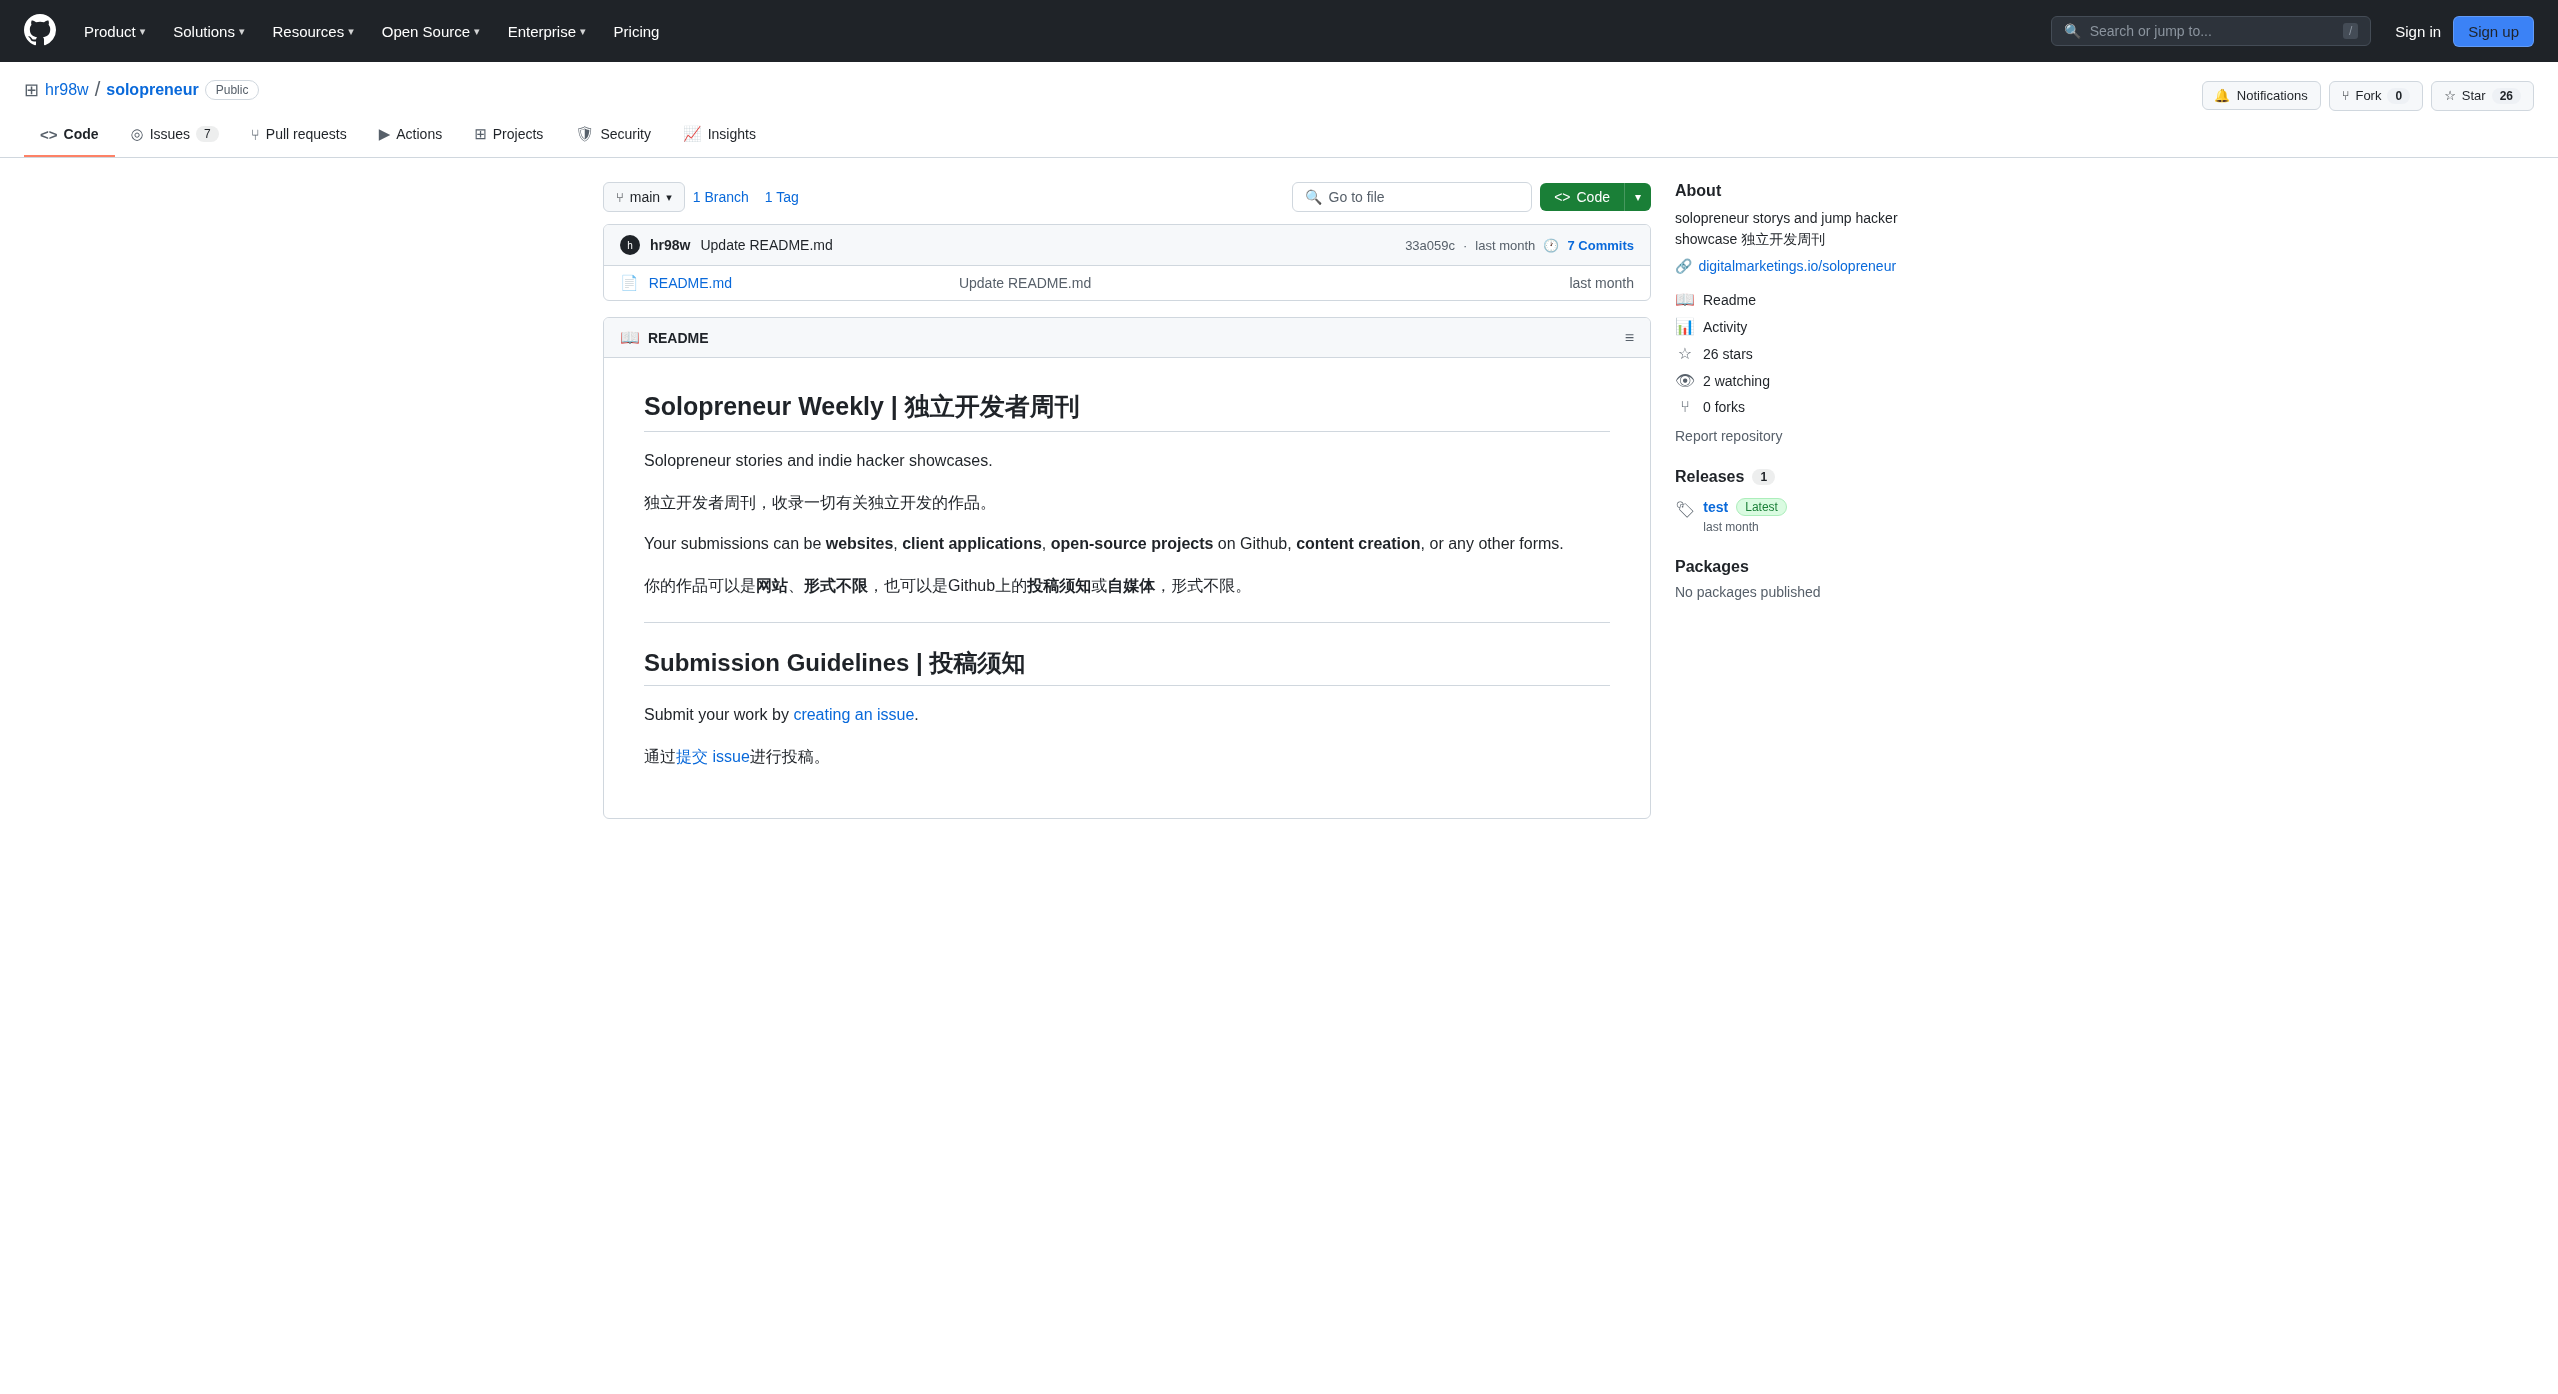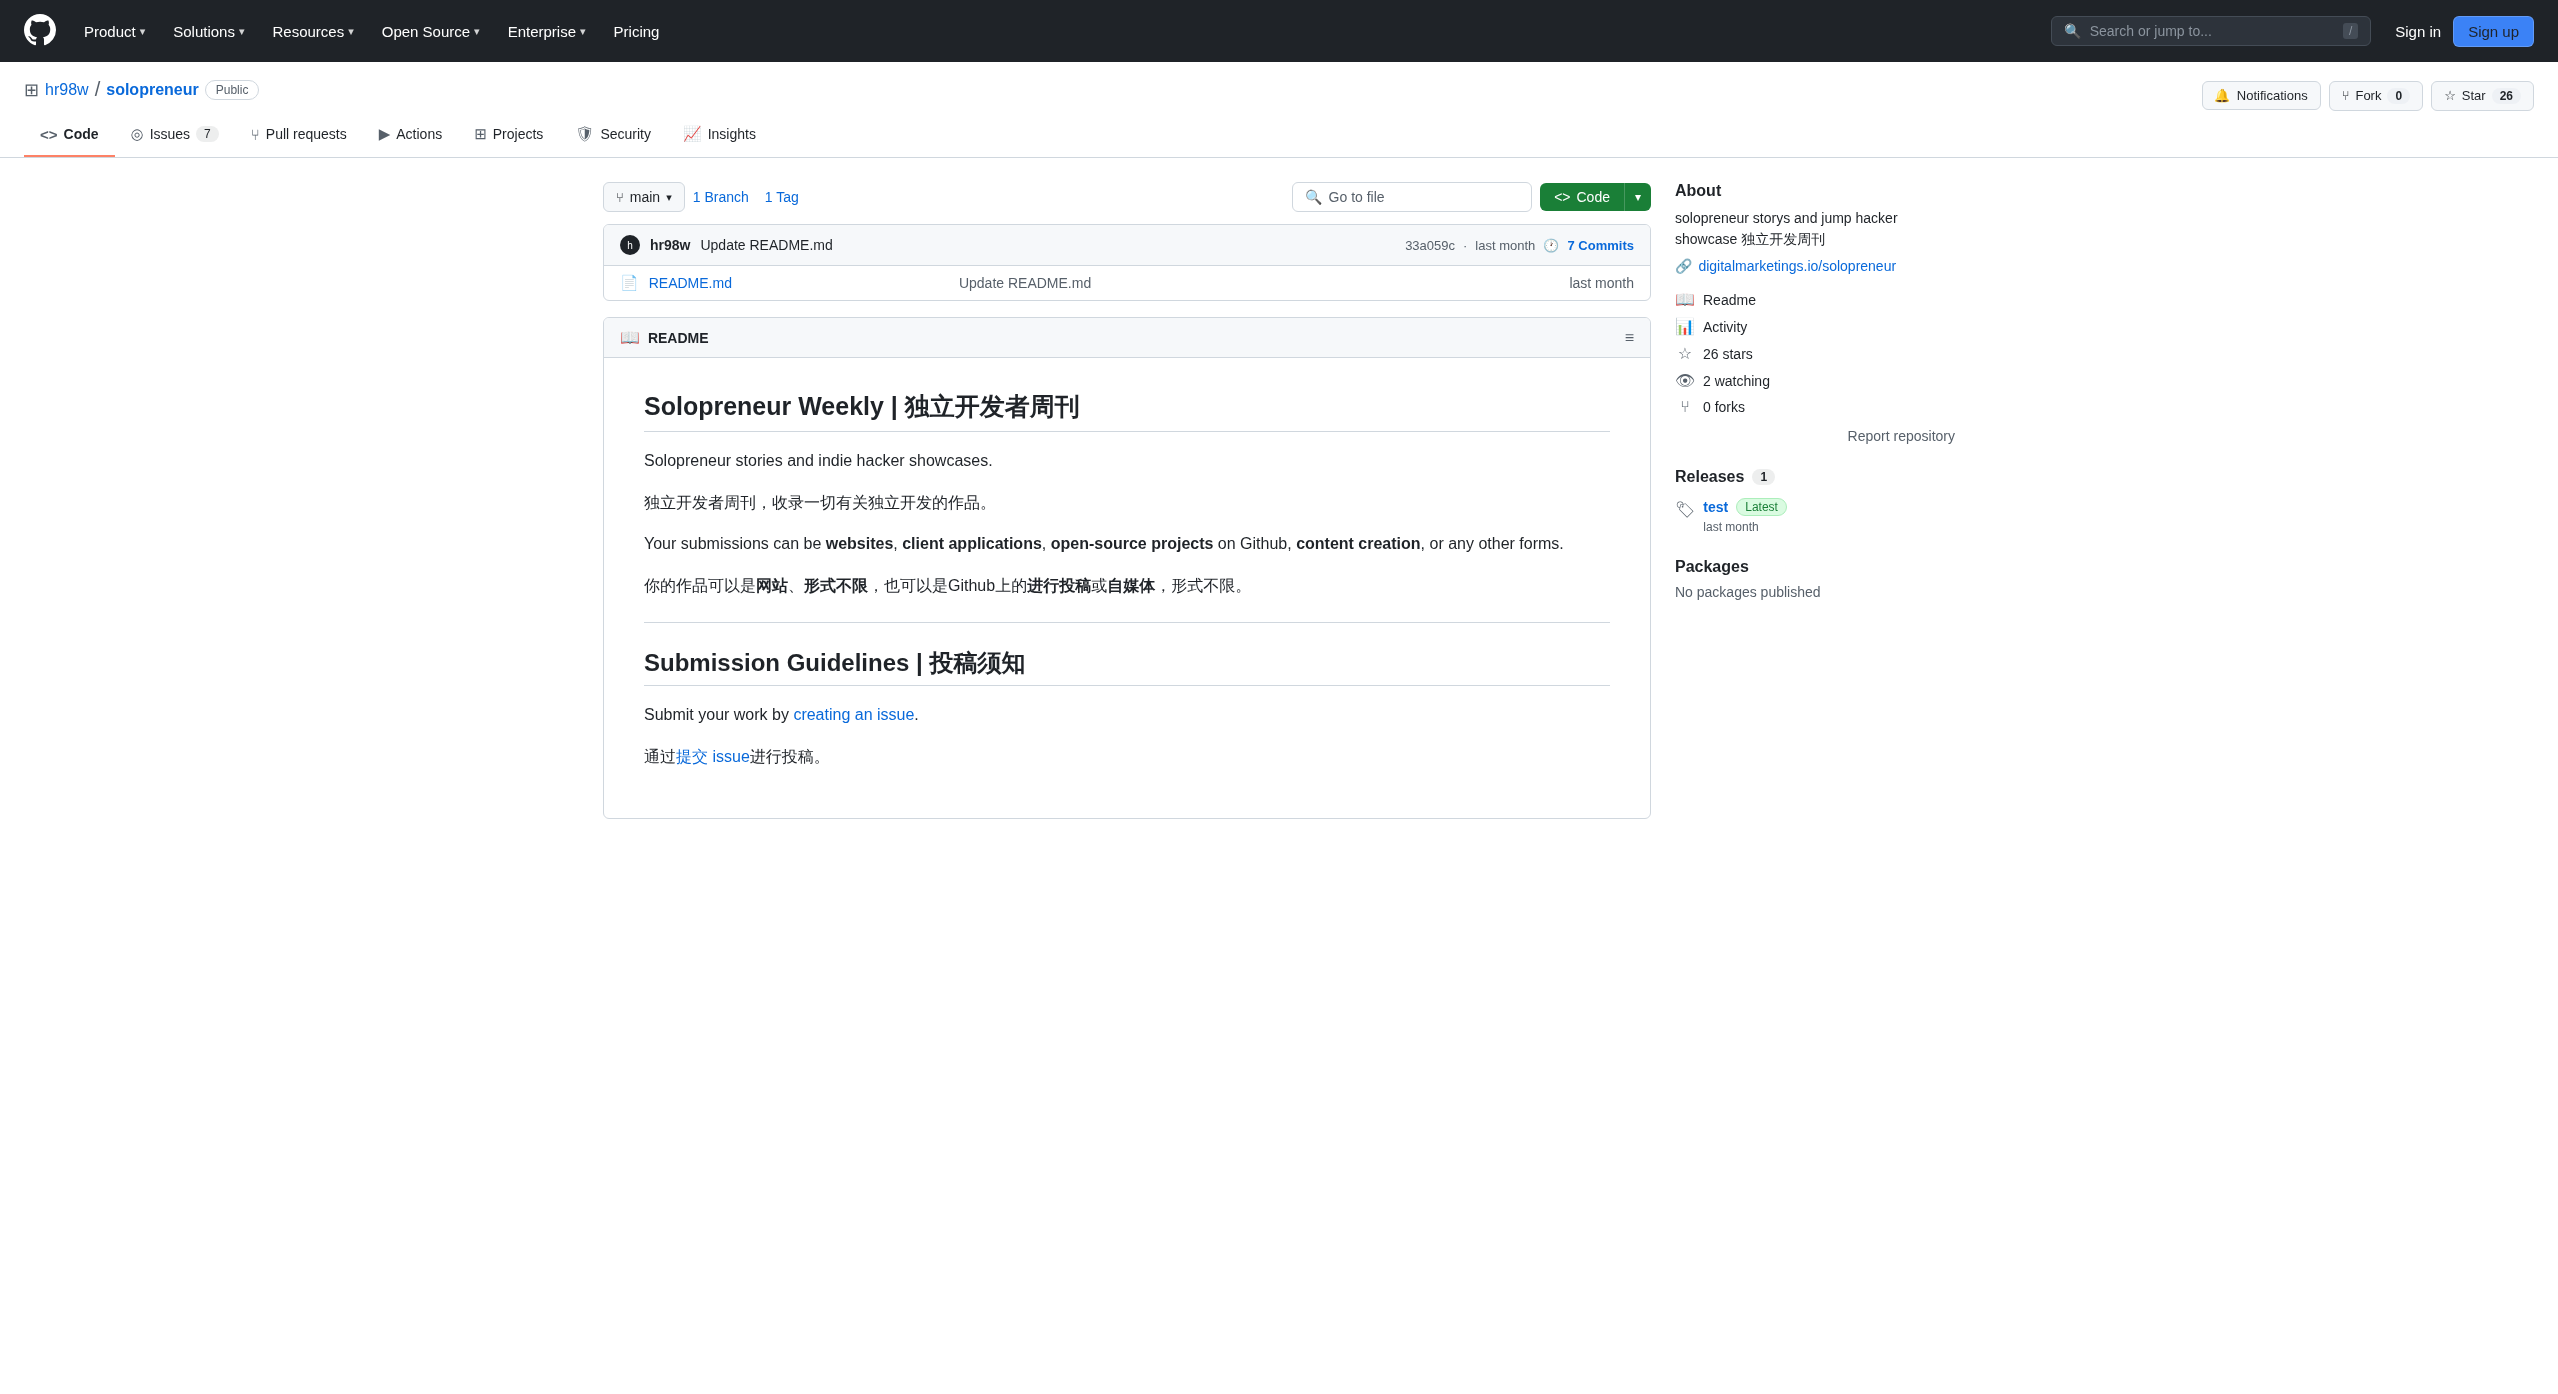--- a/index.html
+++ b/index.html
@@ -594,21 +594,21 @@
         </div>
         <span class="readme-options">≡</span>
       </div>
       <div class="readme-body">
         <h1>Solopreneur Weekly | 独立开发者周刊</h1>
         <p>Solopreneur stories and indie hacker showcases.</p>
         <p>独立开发者周刊，收录一切有关独立开发的作品。</p>
         <p>
           Your submissions can be <strong>websites</strong>, <strong>client applications</strong>, <strong>open-source projects</strong> on Github, <strong>content creation</strong>, or any other forms.
         </p>
-        <p>你的作品可以是<strong>网站</strong>、<strong>形式不限</strong>，也可以是Github上的<strong>进行投稿</strong>或<strong>自媒体</strong>，形式不限。</p>
+        <p>你的作品可以是<strong>网站</strong>、<strong>形式不限</strong>，也可以是Github上的<strong>投稿须知</strong>或<strong>自媒体</strong>，形式不限。</p>
         <hr class="readme-divider">
         <h2>Submission Guidelines | 投稿须知</h2>
         <p>
           Submit your work by <a>creating an issue</a>.
         </p>
         <p>
           通过<a>提交</a> <a>issue</a>进行投稿。
         </p>
       </div>
     </div>
@@ -636,21 +636,21 @@
         <span>26 stars</span>
       </div>
       <div class="sidebar-meta-item">
         <span class="sidebar-meta-icon">👁</span>
         <span>2 watching</span>
       </div>
       <div class="sidebar-meta-item">
         <span class="sidebar-meta-icon">⑂</span>
         <span>0 forks</span>
       </div>
-      <div style="margin-top:8px;text-align:right;">
+      <div style="margin-top:8px;">
         <span class="report-link">Report repository</span>
       </div>
     </div>
 
     <div class="releases-section">
       <div class="releases-header">
         <span class="releases-title">Releases</span>
         <span class="releases-count">1</span>
       </div>
       <div class="release-item">

